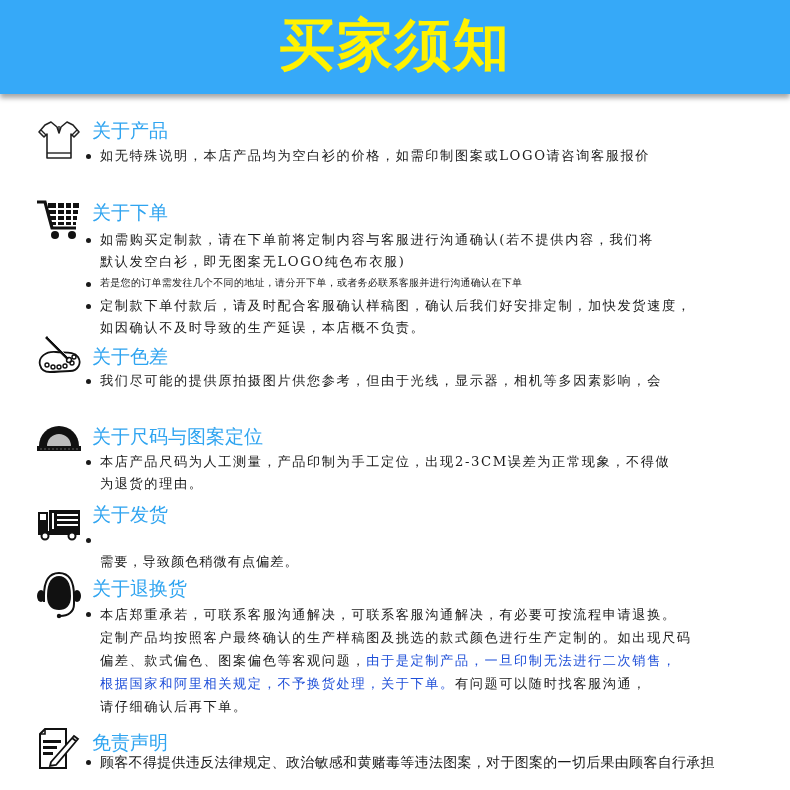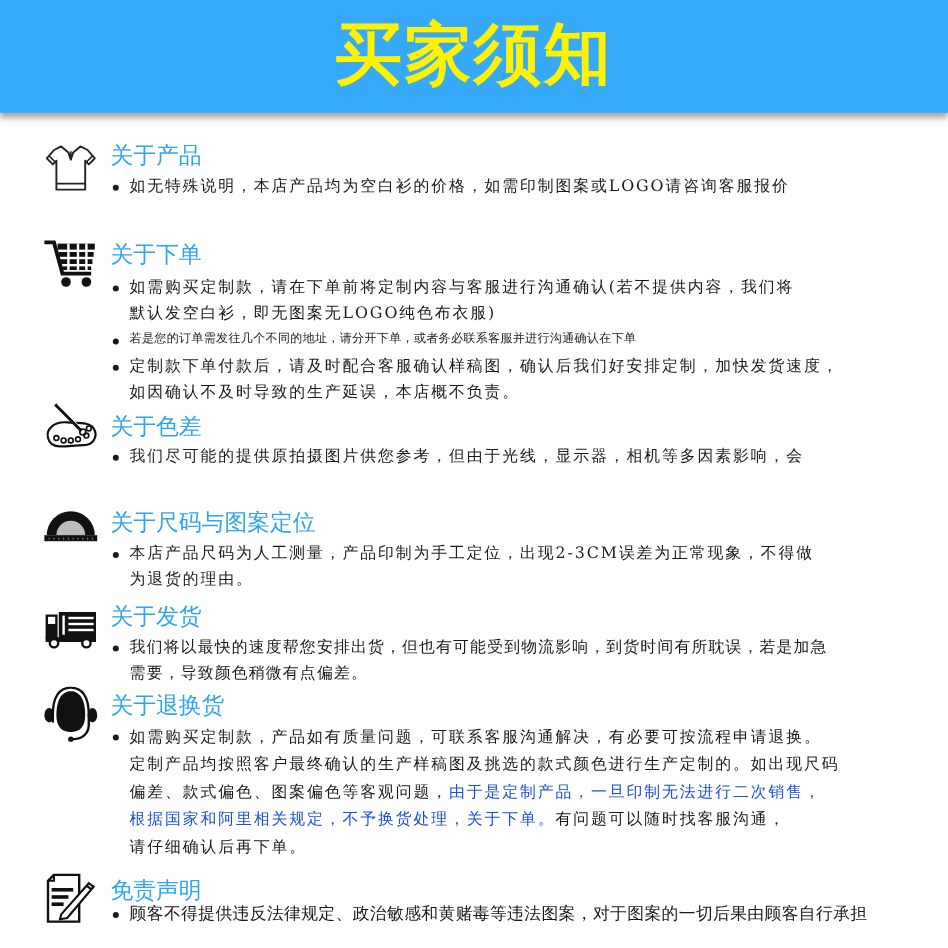--- a/index.html
+++ b/index.html
@@ -28,21 +28,21 @@
   .icon { position: absolute; left: 36px; width: 46px; height: 44px; }
   .sec-title {
     position: absolute; left: 92px;
     font-family: "DejaVu Sans", sans-serif;
     color: #2fa4f0;
     font-size: 19px;
     line-height: 24px;
     white-space: nowrap;
     text-align: right;
   }
-  .bullets { position: absolute; left: 92px; width: 670px; margin: 0; padding: 0; list-style: none; }
+  .bullets { position: absolute; left: 84px; width: 670px; margin: 0; padding: 0; list-style: none; }
   .bullets li {
     position: relative;
     padding-left: 16px;
     font-size: 13.2px;
     line-height: 22px;
     letter-spacing: 1.6px;
     white-space: nowrap;
   }
   .bullets li::before {
     content: ""; position: absolute; left: 2px; top: 9px;
@@ -142,37 +142,37 @@
     <rect x="16" y="11" width="2" height="16" fill="#fff"></rect>
     <rect x="21" y="12" width="21" height="2" fill="#fff"></rect>
     <rect x="21" y="17" width="21" height="2" fill="#fff"></rect>
     <rect x="21" y="22" width="21" height="2" fill="#fff"></rect>
     <rect x="2" y="29" width="42" height="4" fill="#111"></rect>
     <circle cx="9" cy="34" r="3.5" fill="#fff" stroke="#111" stroke-width="2"></circle>
     <circle cx="36" cy="34" r="3.5" fill="#fff" stroke="#111" stroke-width="2"></circle>
   </svg>
   <div class="sec-title" style="top:6px;">关于发货</div>
   <ul class="bullets" style="top:33px;">
-    <li style="letter-spacing:1px;"><span>我们将以最快的速度帮您安排出货，但也有可能受到物流影响，到货时间有所耽误，若是加急</span><br><span>需要，导致颜色稍微有点偏差。</span></li>
+    <li style="letter-spacing:1px;"><br><span>需要，导致颜色稍微有点偏差。</span></li>
   </ul>
 </div>
 
 <div class="section" style="top:570px;">
   <svg class="icon" viewBox="0 0 46 50" style="top:2px; height:50px;">
     <path d="M11 24 C11 10 16 4 23 4 C30 4 35 10 35 24 C35 34 30 38 23 38 C16 38 11 34 11 24 Z" fill="#111"></path>
     <path d="M8 24 C8 8 14 1 23 1 C32 1 38 8 38 24 L38 32 C38 40 32 44 24 44" fill="none" stroke="#111" stroke-width="2"></path>
     <path d="M8 24 L8 30" stroke="#111" stroke-width="2"></path>
     <ellipse cx="5" cy="24" rx="4" ry="6" fill="#111"></ellipse>
     <ellipse cx="41" cy="24" rx="4" ry="6" fill="#111"></ellipse>
     <circle cx="23" cy="44" r="2.2" fill="#111"></circle>
   </svg>
   <div class="sec-title" style="top:6px;">关于退换货</div>
   <ul class="bullets" style="top:33px;">
     <li style="line-height:23px;">
-      <span>如需购买定制款，产品如有质量问题，可联系客服沟通解决，有必要可按流程申请退换。</span><br>
+      <span>本店郑重承若，可联系客服沟通解决，可联系客服沟通解决，有必要可按流程申请退换。</span><br>
       <span>定制产品均按照客户最终确认的生产样稿图及挑选的款式颜色进行生产定制的。如出现尺码</span><br>
       <span>偏差、款式偏色、图案偏色等客观问题，</span><span class="red">由于是定制产品，一旦印制无法进行二次销售，</span><br>
       <span class="red">根据国家和阿里相关规定，不予换货处理，关于下单。</span><span>有问题可以随时找客服沟通，</span><br>
       <span>请仔细确认后再下单。</span>
     </li>
   </ul>
 </div>
 
 <div class="section" style="top:726px;">
   <svg class="icon" viewBox="0 0 46 44" style="top:2px;">

